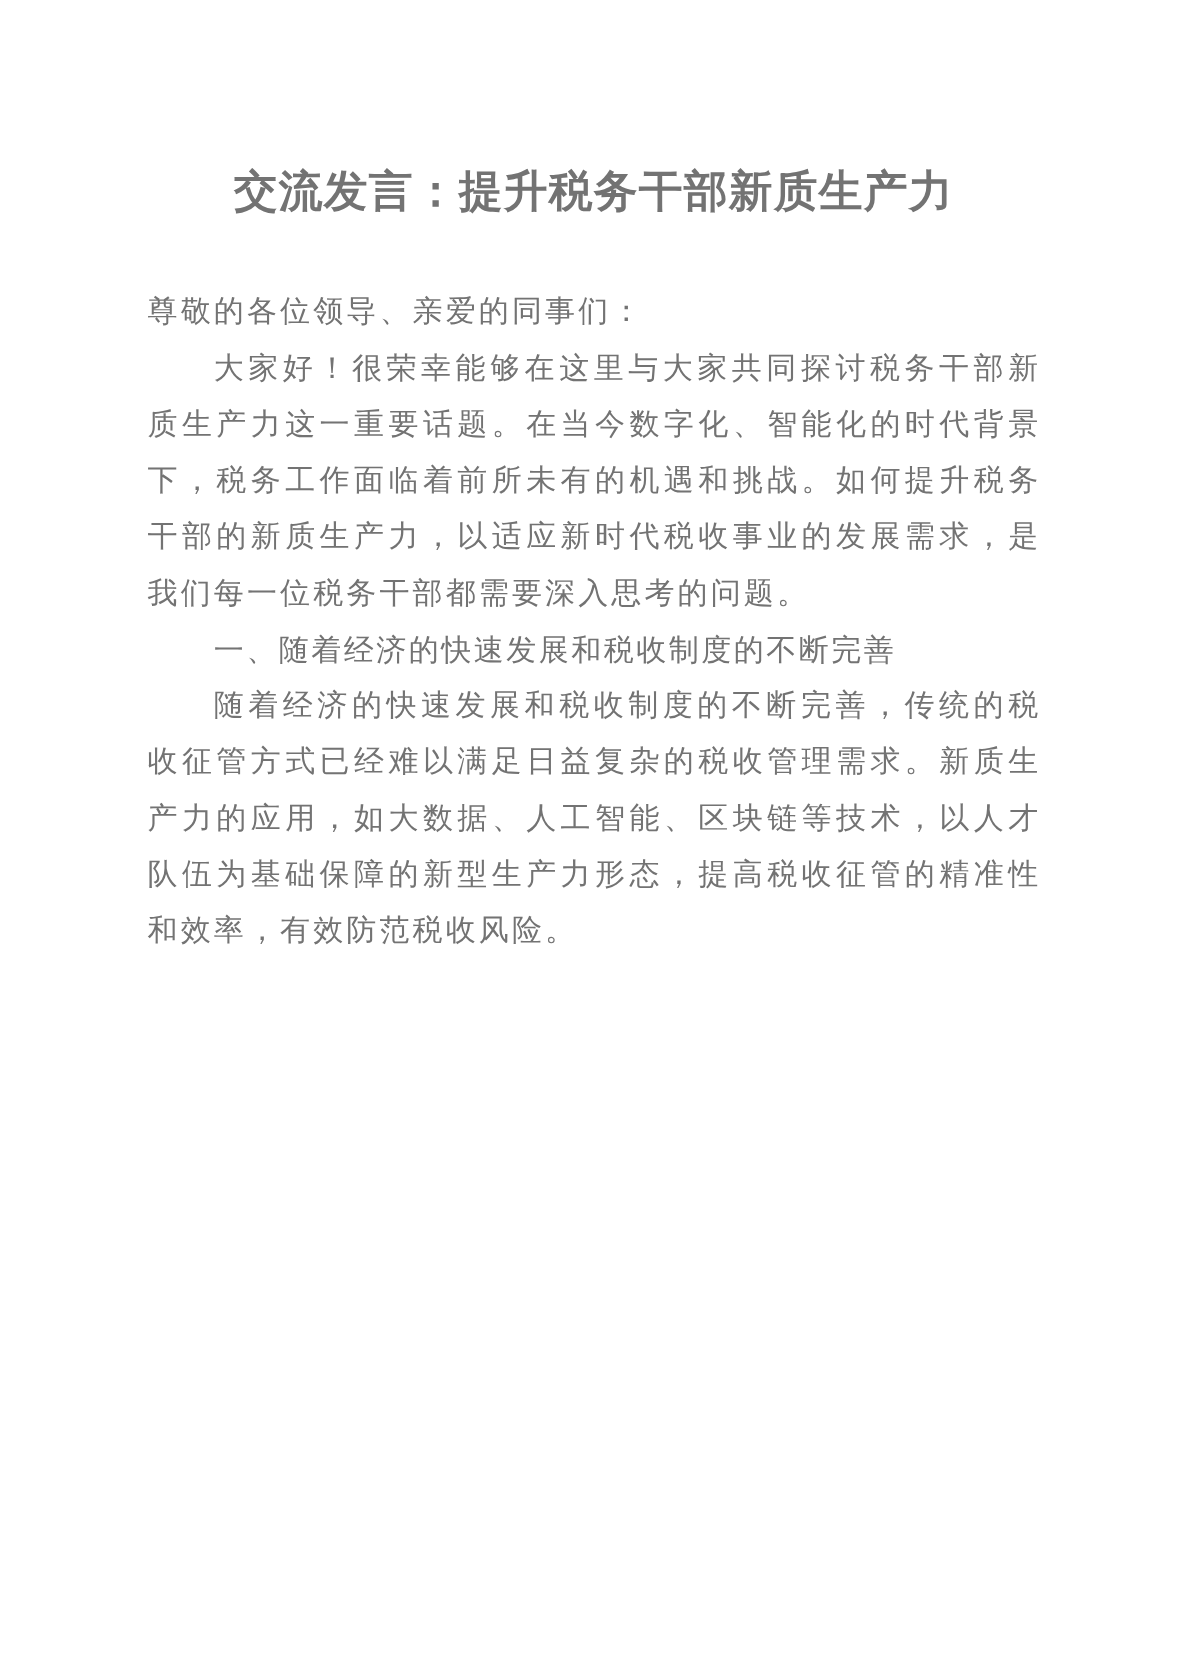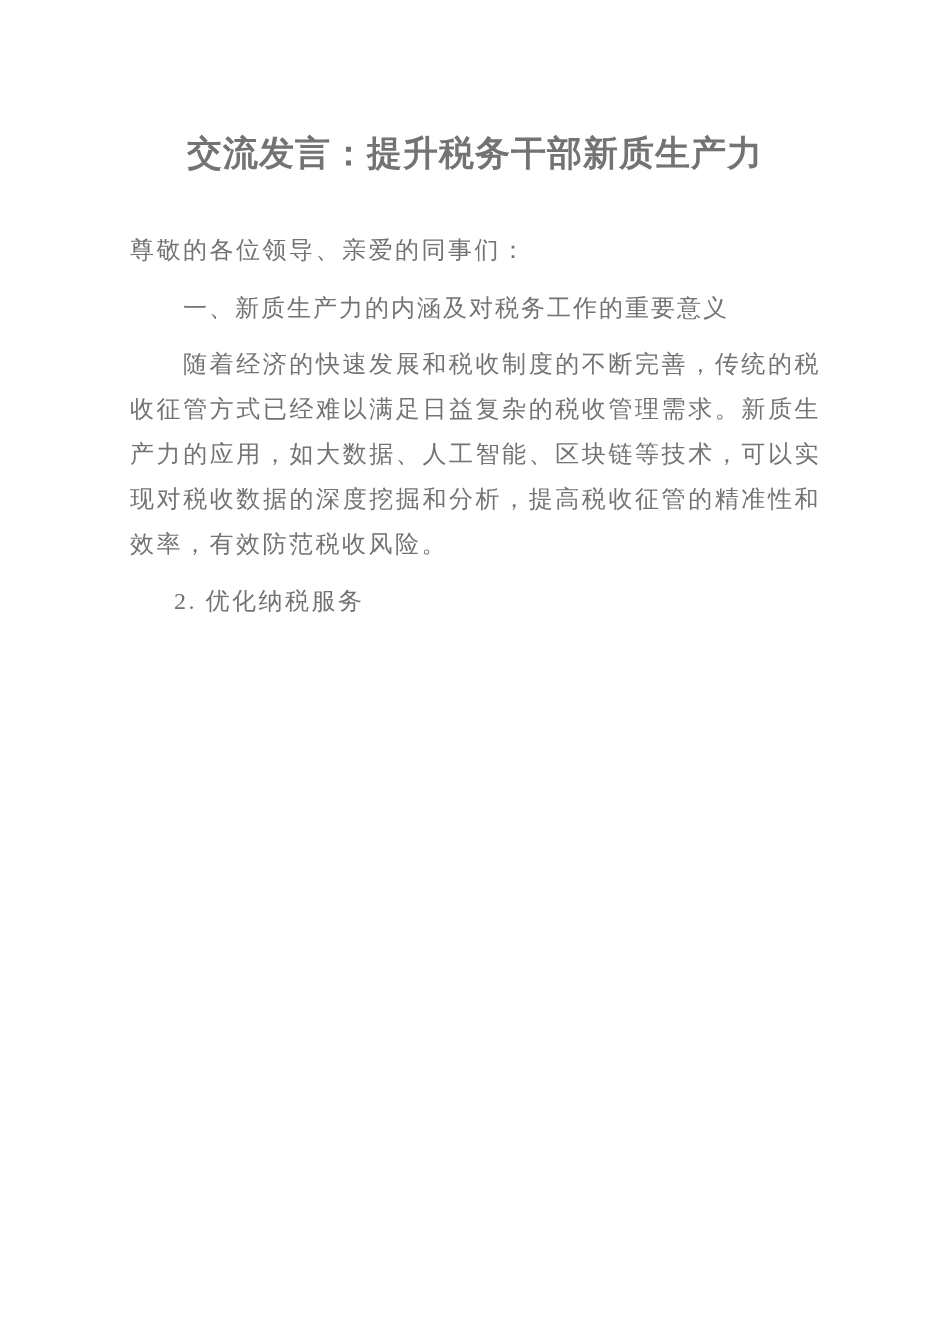--- a/index.html
+++ b/index.html
@@ -30,21 +30,21 @@
     font-family: "Liberation Serif", "DejaVu Serif", serif;
     font-size: 24px;
     line-height: 45px;
     letter-spacing: 2.5px;
     text-align: justify;
     text-justify: inter-character;
   }
   .doc-body p,
   .doc-body h2,
   .doc-body h3 {
-    margin: 12px;
+    margin: 0;
     padding: 0;
     font-size: 24px;
     font-weight: normal;
   }
   .salutation {
     text-indent: 0;
   }
   .para {
     text-indent: 53px;
   }
@@ -60,23 +60,23 @@
 </style>
 </head>
 <body>
 
 <div class="page">
   <h1 class="doc-title">交流发言：提升税务干部新质生产力</h1>
 
   <div class="doc-body">
     <p class="salutation">尊敬的各位领导、亲爱的同事们：</p>
 
+    <p class="para">大家好！很荣幸能够在这里与大家共同探讨税务干部新质生产力这一重要话题。在当今数字化、智能化的时代背景下，税务工作面临着前所未有的机遇和挑战。如何提升税务干部的新质生产力，以适应新时代税收事业的发展需求，是我们每一位税务干部都需要深入思考的问题。</p>
 
-    <h2 class="h-section">一、新质生产力的内涵及对税务工作的重要意义</h2>
+    <h2 class="h-section">一、随着经济的快速发展和税收制度的不断完善</h2>
 
 
 
-    <p class="para">随着经济的快速发展和税收制度的不断完善，传统的税收征管方式已经难以满足日益复杂的税收管理需求。新质生产力的应用，如大数据、人工智能、区块链等技术，可以实现对税收数据的深度挖掘和分析，提高税收征管的精准性和效率，有效防范税收风险。</p>
+    <p class="para">随着经济的快速发展和税收制度的不断完善，传统的税收征管方式已经难以满足日益复杂的税收管理需求。新质生产力的应用，如大数据、人工智能、区块链等技术，以人才队伍为基础保障的新型生产力形态，提高税收征管的精准性和效率，有效防范税收风险。</p>
 
-    <h3 class="h-num">2. 优化纳税服务</h3>
 
   </div>
 </div>
 
 </body></html>

